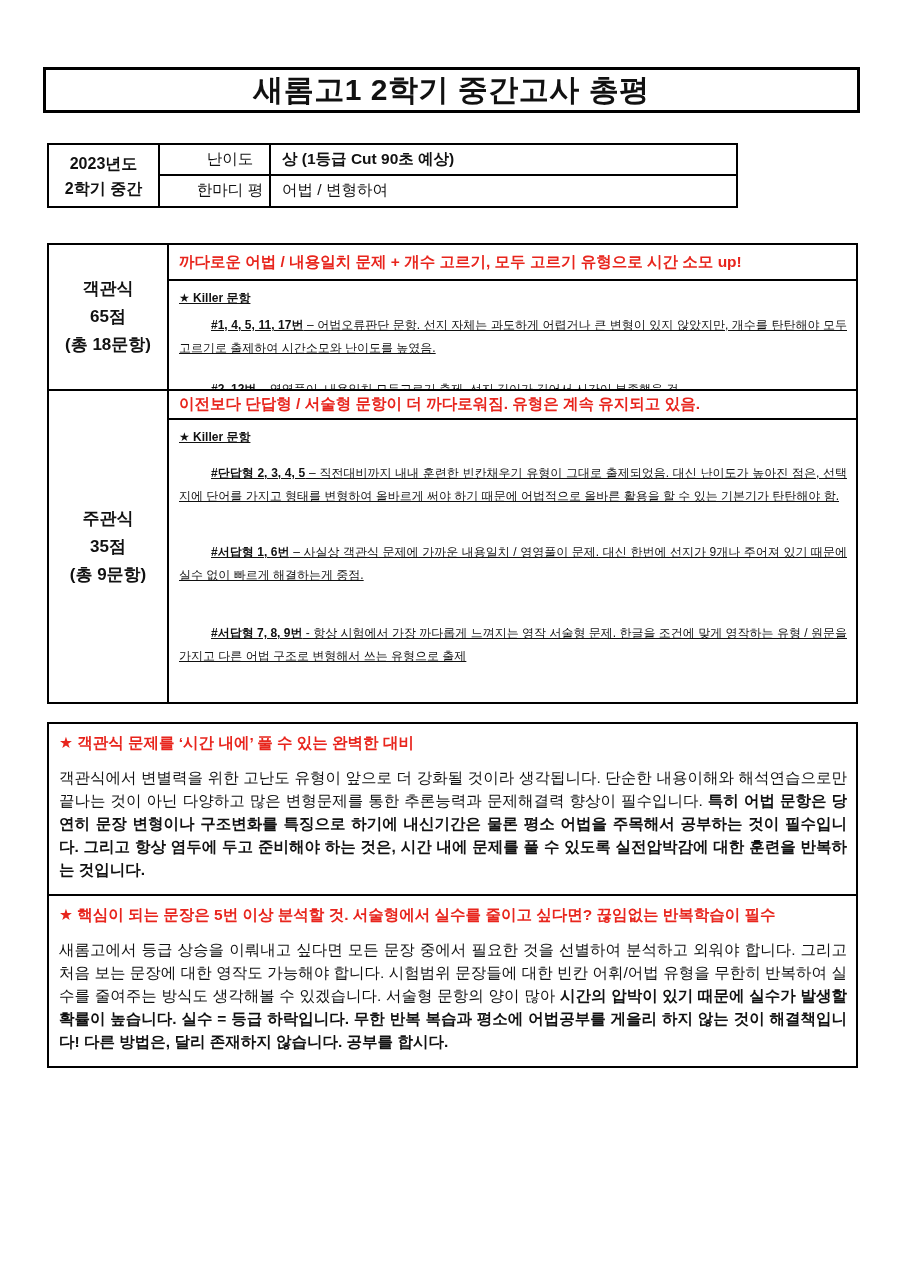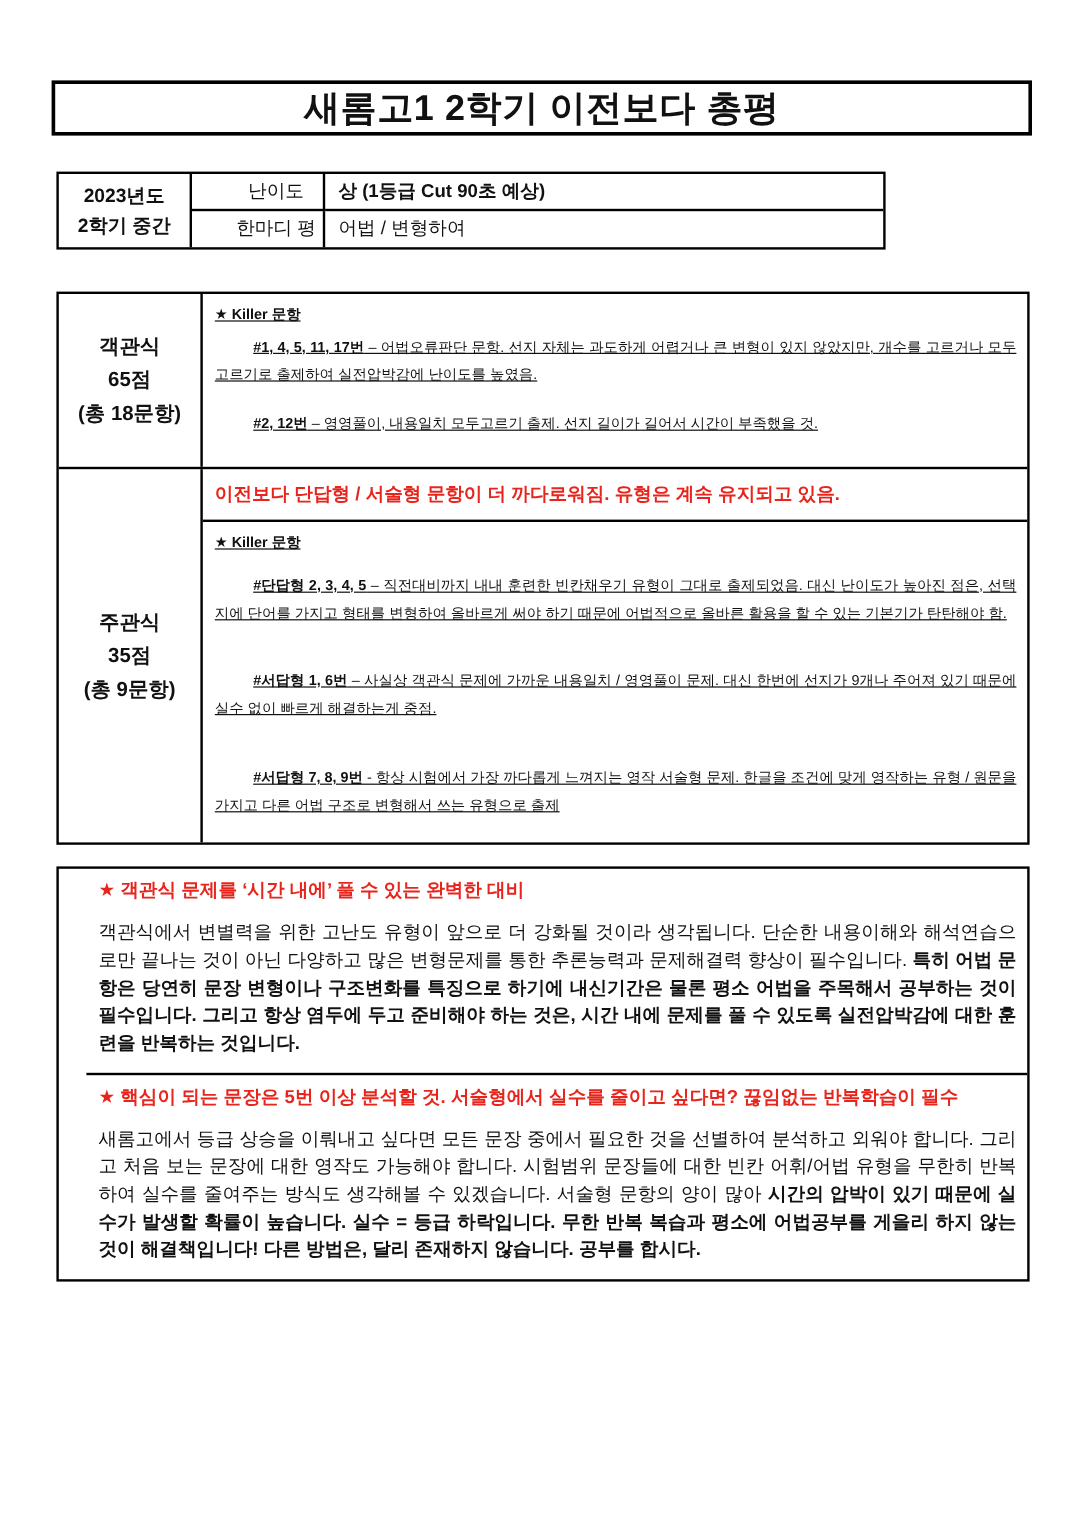--- a/index.html
+++ b/index.html
@@ -50,75 +50,76 @@
     display: flex; align-items: center; justify-content: center; text-align: center;
     font-weight: 700; font-size: 17px; line-height: 28px; white-space: pre-line;
   }
   .rcol { flex: 1; display: flex; flex-direction: column; min-width: 0; }
   .headline {
     border-bottom: 2px solid var(--line); flex: none;
     display: flex; align-items: center; padding: 0 10px;
     color: var(--red); font-weight: 700; font-size: 15.5px;
   }
   .mrow-obj .headline { height: 36px; }
-  .mrow-subj .headline { height: 44px; }
+  .mrow-subj .headline { height: 29px; }
   .mbody {
     flex: 1; padding: 6px 9px 0 10px; overflow: hidden;
     font-size: 12px; line-height: 23px; text-align: justify; word-break: break-all; text-decoration: underline;
   }
   .killer { font-weight: 700; text-align: left; }
   .item { margin: 0; }
   .mrow-obj .item-1 { margin-top: 4px; }
   .mrow-obj .item-2 { margin-top: 18px; }
   .mrow-subj .item-1 { margin-top: 13px; }
   .mrow-subj .item-2 { margin-top: 33px; }
   .mrow-subj .item-3 { margin-top: 35px; }
   .item b { font-weight: 700; margin-left: 32px; }
 
   
   .advice-box {
     position: absolute; left: 47px; top: 722px; width: 811px; height: 346px;
     border: 2px solid var(--line); display: flex; flex-direction: column;
   }
-  .advice { padding: 9px 9px 0 10px; overflow: hidden; margin-left: 23px; }
+  .advice { padding: 9px 9px 0 10px; overflow: hidden; }
   .advice-1 { height: 172px; border-bottom: 2px solid var(--line); }
   .advice-2 { flex: 1; }
   .advice-head { color: var(--red); font-weight: 700; font-size: 15.5px; line-height: 20px; }
   .advice-body {
     margin-top: 13px; font-size: 15.5px; line-height: 23px;
     text-align: justify; word-break: break-all;
   }
   .advice-body b { font-weight: 700; }
 </style>
 </head>
 <body>
 
 <div class="title-box">
-  <span class="title-text">새롬고1 2학기 이전보다 총평</span>
+  <span class="title-text">새롬고1 2학기 중간고사 총평</span>
 </div>
 
 <div class="info-table">
   <div class="cell cell-term">2023년도
 2학기 중간</div>
   <div class="cell cell-label row1-border">난이도</div>
   <div class="cell cell-value bold row1-border">상 (1등급 Cut 90초 예상)</div>
   <div class="cell cell-label">한마디 평</div>
   <div class="cell cell-value">어법 / 변형하여</div>
 </div>
 
 <div class="main-table">
 
   <div class="mrow mrow-obj">
     <div class="side-cell">객관식
 65점
 (총 18문항)</div>
     <div class="rcol">
+      <div class="headline">까다로운 어법 / 내용일치 문제 + 개수 고르기, 모두 고르기 유형으로 시간 소모 up!</div>
       <div class="mbody">
         <div class="killer">★ Killer 문항</div>
-        <p class="item item-1"><b>#1, 4, 5, 11, 17번</b><span> – 어법오류판단 문항. 선지 자체는 과도하게 어렵거나 큰 변형이 있지 않았지만, 개수를 고르거나 모두 고르기로 출제하여 실전압박감에 난이도를 높였음.</span></p>
+        <p class="item item-1"><b>#1, 4, 5, 11, 17번</b><span> – 어법오류판단 문항. 선지 자체는 과도하게 어렵거나 큰 변형이 있지 않았지만, 개수를 탄탄해야 모두 고르기로 출제하여 시간소모와 난이도를 높였음.</span></p>
         <p class="item item-2"><b>#2, 12번</b><span> – 영영풀이, 내용일치 모두고르기 출제. 선지 길이가 길어서 시간이 부족했을 것.</span></p>
       </div>
     </div>
   </div>
 
   <div class="mrow mrow-subj">
     <div class="side-cell">주관식
 35점
 (총 9문항)</div>
     <div class="rcol">

